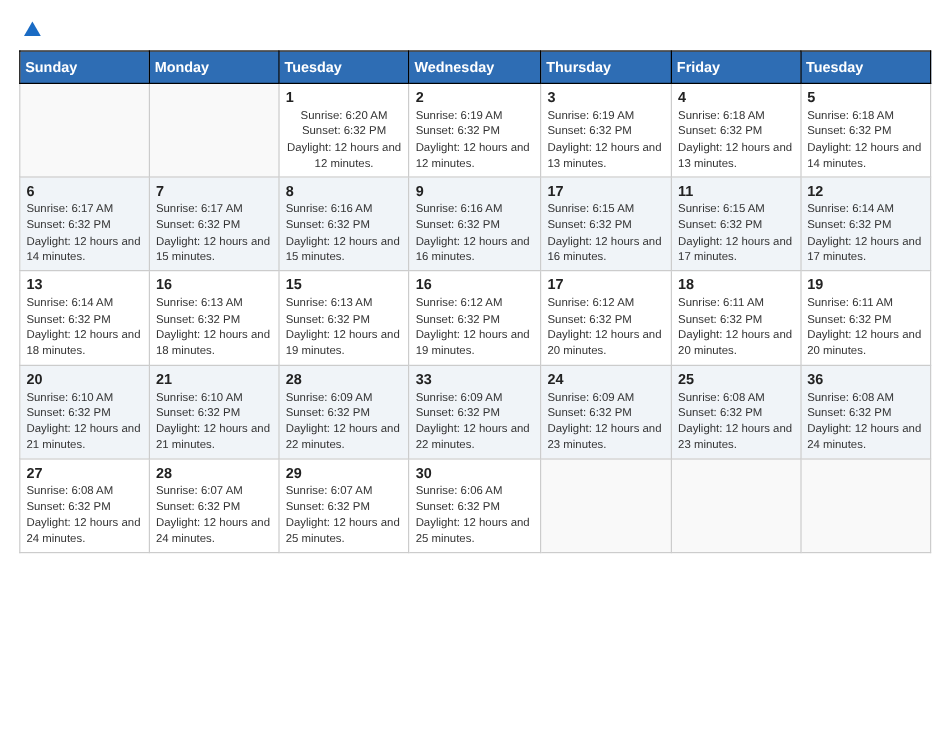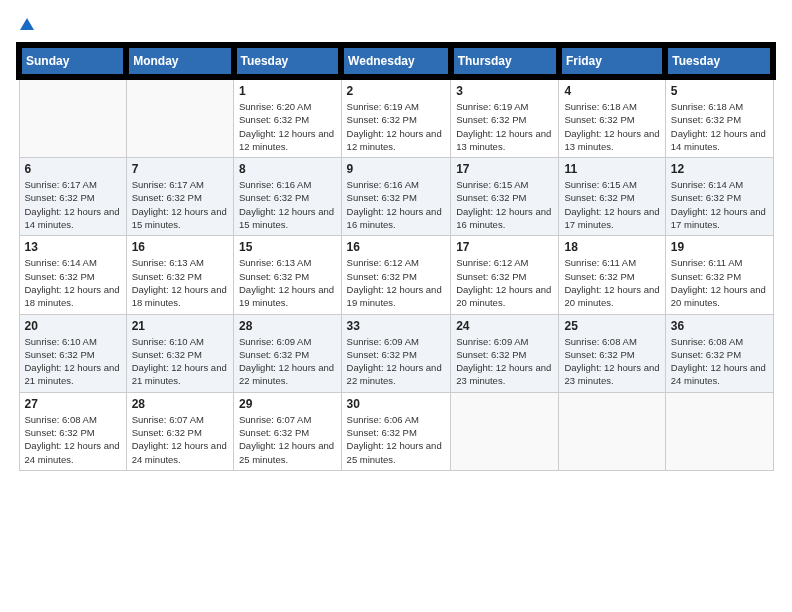--- a/index.html
+++ b/index.html
@@ -41,21 +41,21 @@
       width: 100%;
       border-collapse: collapse;
     }
     .calendar thead tr th {
       background-color: #2e6db4;
       color: #fff;
       font-size: 12px;
       font-weight: bold;
       padding: 6px 4px;
       text-align: left;
-      border: 6px solid #000000;
+      border: 1px solid #000000;
     }
     .calendar tbody tr td {
       vertical-align: top;
       border: 1px solid #ccc;
       padding: 4px 5px;
       font-size: 10px;
       color: #222;
       width: 113px;
       min-height: 70px;
     }
@@ -106,21 +106,21 @@
         <th>Friday</th>
         <th>Tuesday</th>
       </tr>
   </thead>
   <tbody id="calendar-body">
   <tr>
         <td class="empty"></td>
         <td class="empty"></td>
         <td>
           <div class="day-number">1</div>
-          <div class="day-info" style="white-space: pre-line;">Sunrise: 6:20 AM
+          <div class="day-info" style="white-space: pre-line; text-align: center;">Sunrise: 6:20 AM
 Sunset: 6:32 PM
 Daylight: 12 hours and 12 minutes.</div>
         </td>
         <td>
           <div class="day-number">2</div>
           <div class="day-info" style="white-space: pre-line;">Sunrise: 6:19 AM
 Sunset: 6:32 PM
 Daylight: 12 hours and 12 minutes.</div>
         </td>
         <td>

